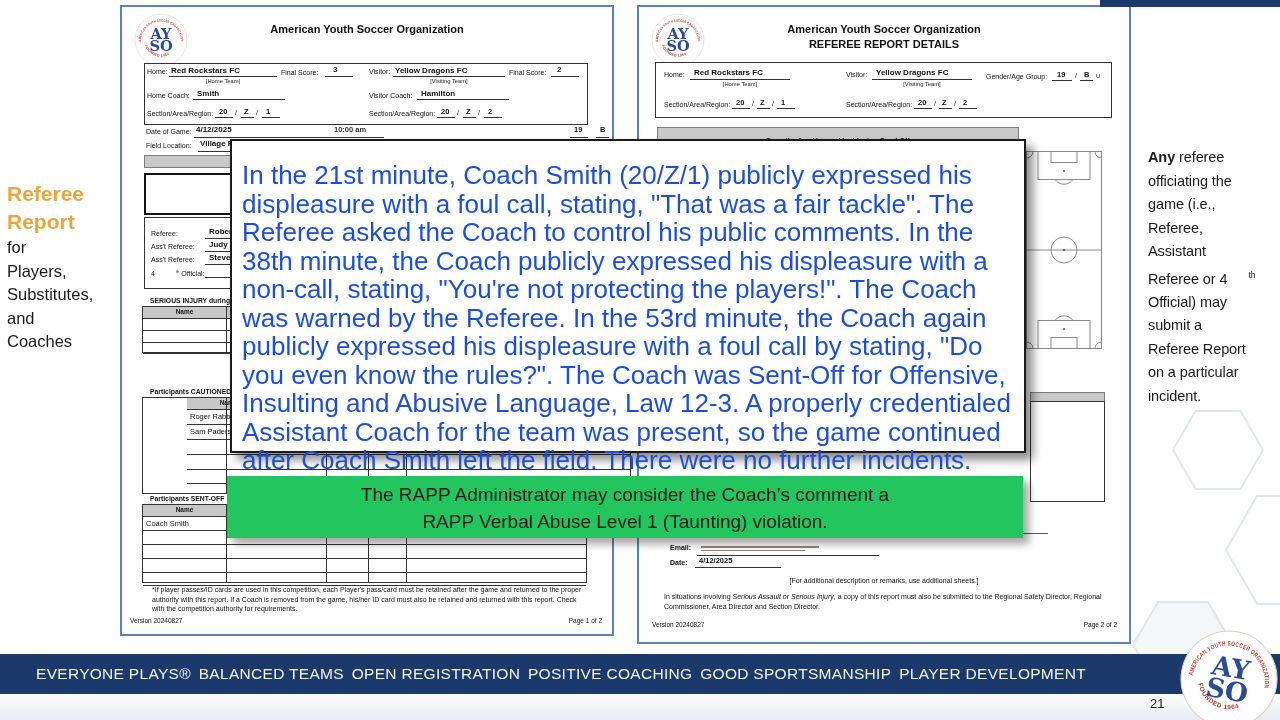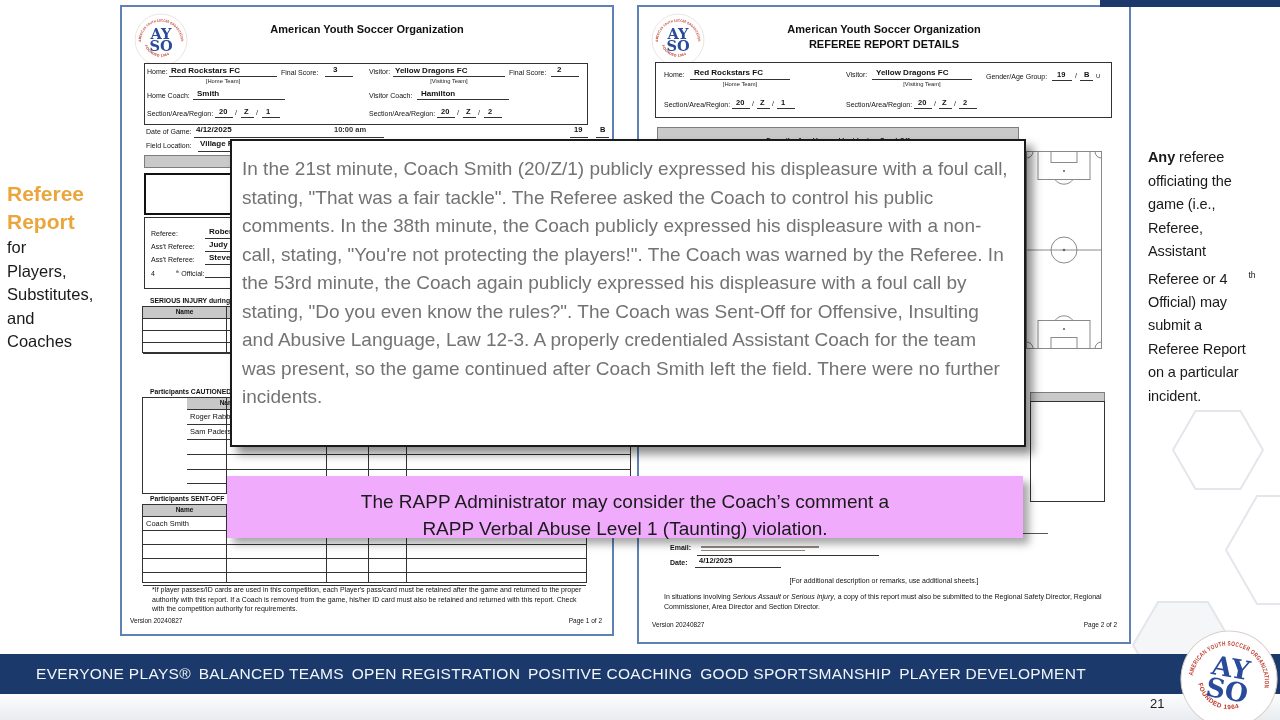--- a/index.html
+++ b/index.html
@@ -26,24 +26,24 @@
   .tiny{position:absolute;font-size:6.5px;color:#111;}
   
   #left-panel{position:absolute;left:7px;top:180px;width:112px;z-index:2;}
   #left-panel .t{font-size:21px;font-weight:bold;color:#eaa63c;line-height:28px;}
   #left-panel .s{font-size:16.5px;color:#1a1a1a;line-height:23.5px;}
   #right-panel{position:absolute;left:1148px;top:146px;width:108px;z-index:2;
                font-size:14.5px;line-height:23.5px;color:#1a1a1a;letter-spacing:-0.1px;}
   
   #incident-overlay{position:absolute;left:230px;top:139px;width:770px;height:284px;z-index:5;
       background:#fff;border:2px solid #1a1a1a;box-shadow:7px 7px 9px rgba(0,0,0,0.45);
-      padding:14px 12px 6px 10px;font-size:19px;line-height:28.5px;color:#737373;}
+      padding:20px 12px 6px 10px;font-size:26px;line-height:28.5px;color:#1d4ed8;}
   #rapp-callout{position:absolute;left:227px;top:476px;width:796px;height:62px;z-index:6;
-      background:#f0abfc;box-shadow:6px 6px 8px rgba(0,0,0,0.35);
-      text-align:center;font-size:19px;line-height:27px;color:#1a1a1a;padding-top:12px;box-sizing:border-box;}
+      background:#22c55e;box-shadow:6px 6px 8px rgba(0,0,0,0.35);
+      text-align:center;font-size:19px;line-height:27px;color:#1a1a1a;padding-top:5px;box-sizing:border-box;}
   
   #footer-bar{position:absolute;left:0;top:654px;width:1280px;height:40px;background:#1b3a6b;z-index:3;}
   #footer-items{position:absolute;left:36px;top:0;height:40px;width:1050px;display:flex;
       justify-content:space-between;align-items:center;color:#f2f6fb;font-size:15.5px;letter-spacing:0.3px;}
   #bottom-strip{position:absolute;left:0;top:694px;width:1280px;height:26px;
       background:linear-gradient(180deg,#fcfdfe,#e8ecf0);z-index:2;}
   #page-num{position:absolute;left:1116px;top:696px;font-size:13px;color:#1a1a1a;z-index:4;margin-left:34px;}
   #top-sliver{position:absolute;left:1100px;top:0;width:180px;height:7px;background:#1b3a6b;z-index:2;}
   
   .badge .arc{font-size:6.5px;fill:#c0392b;font-weight:bold;letter-spacing:0.5px;}

